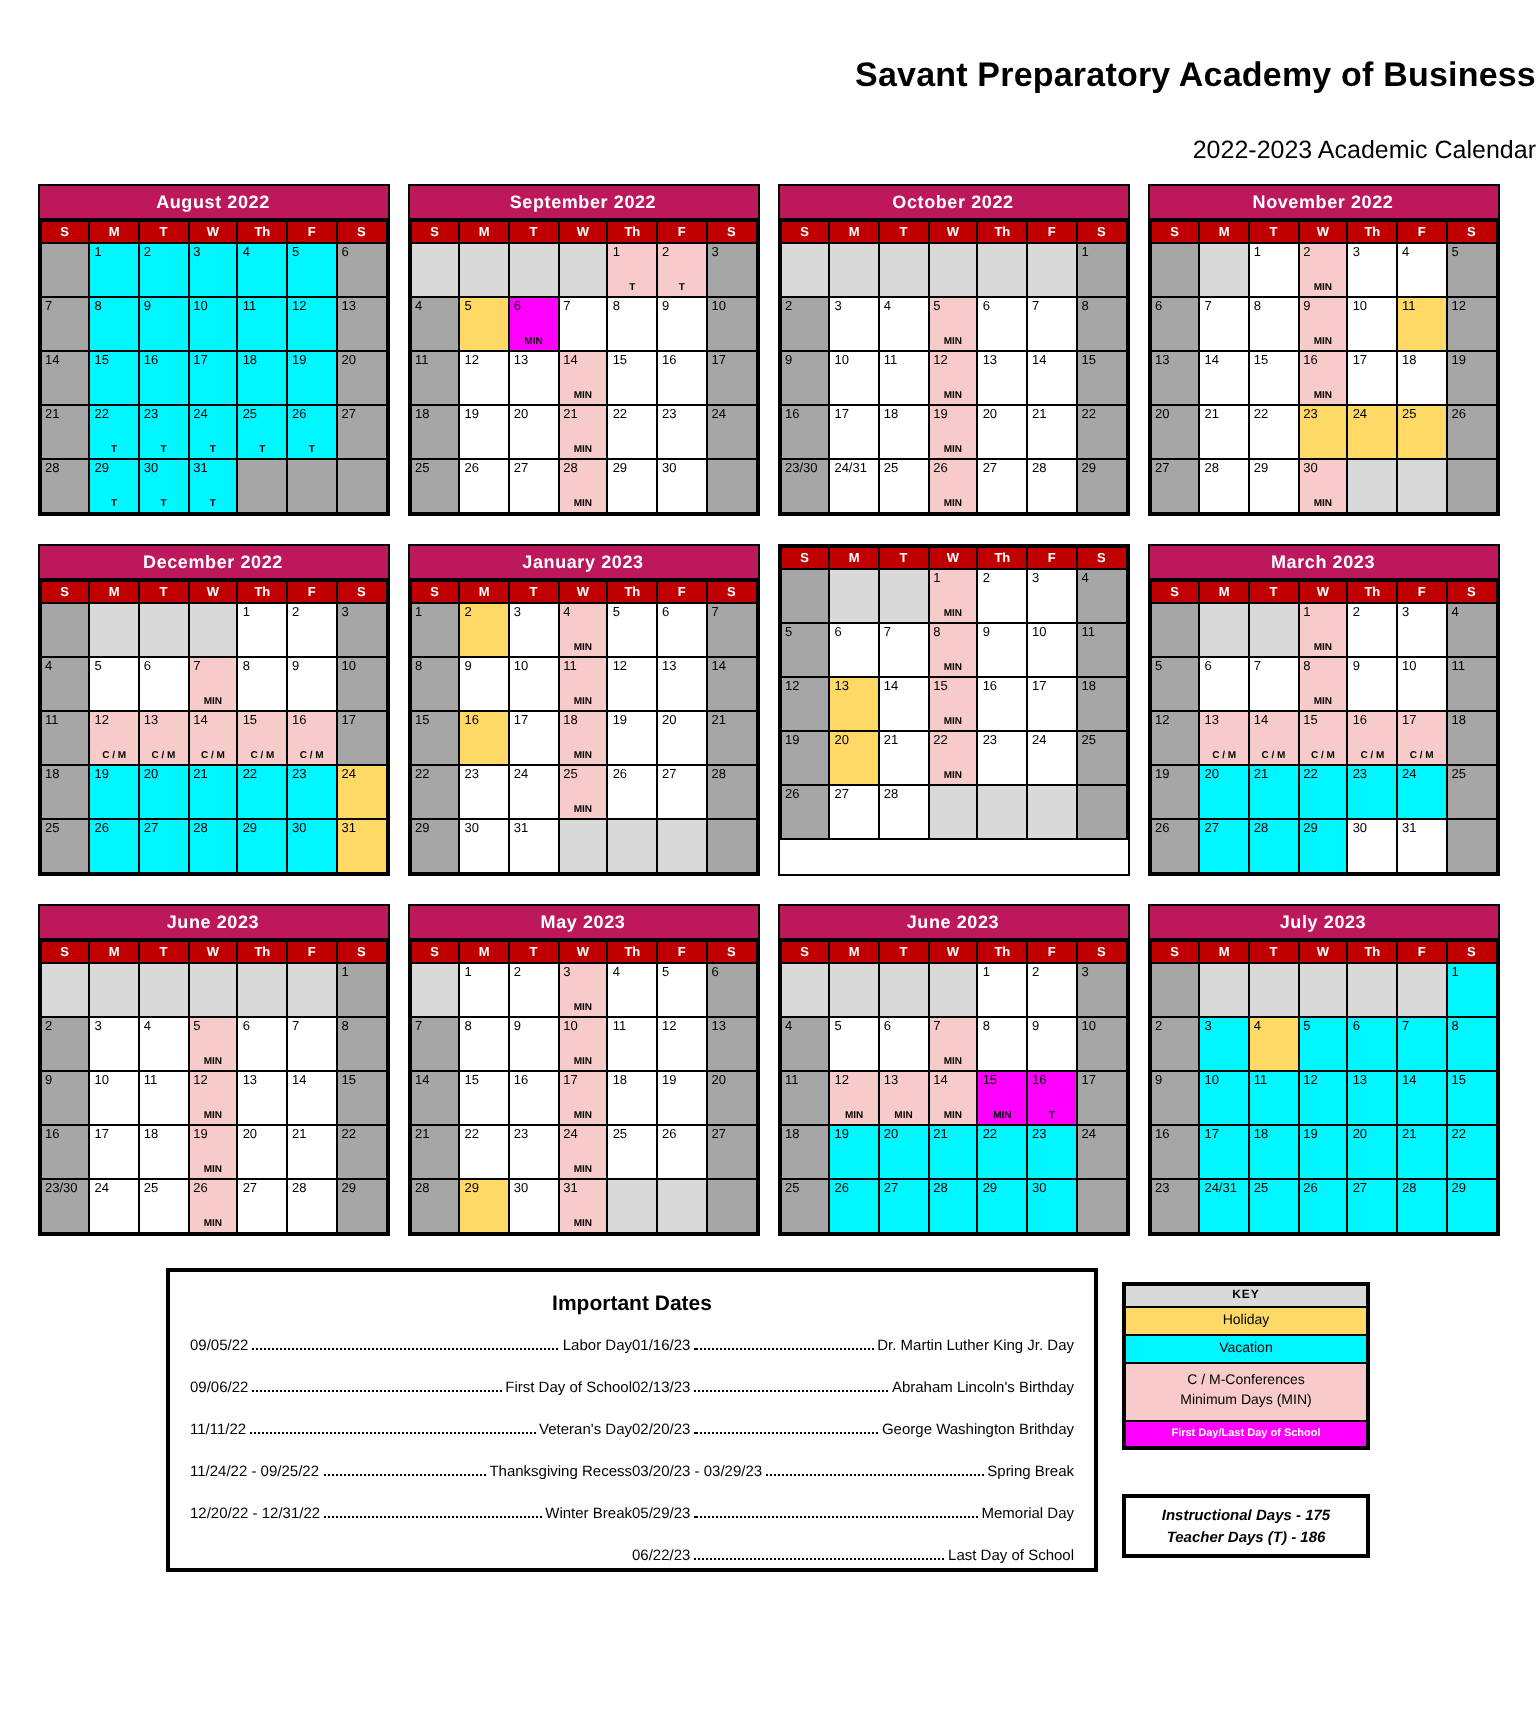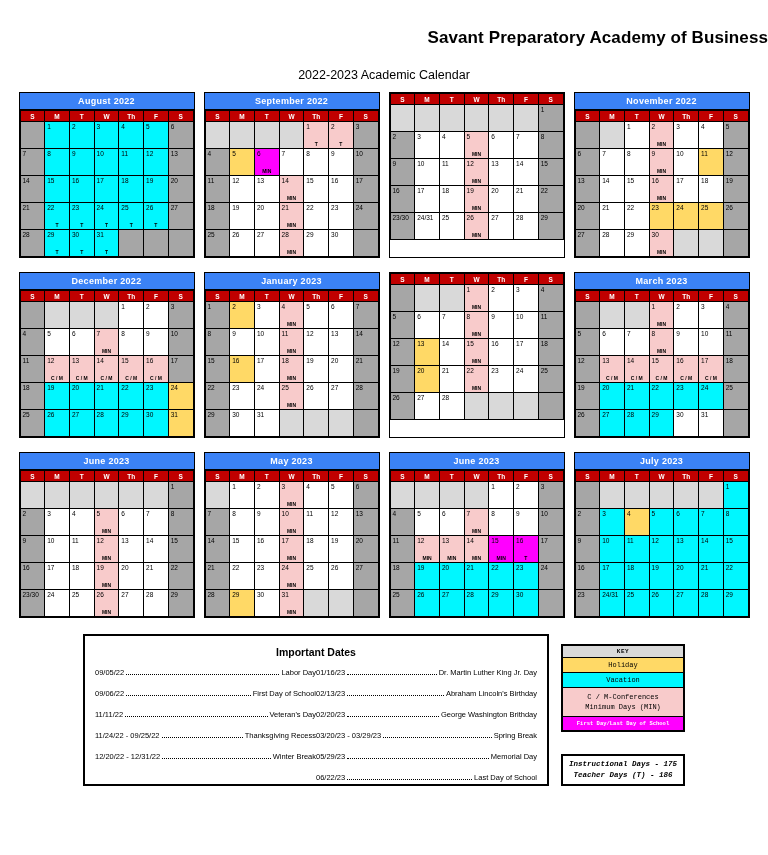--- a/index.html
+++ b/index.html
@@ -16,41 +16,41 @@
     overflow: hidden;
   }
   .page-title {
     text-align: right;
     font-size: 17px;
     font-weight: bold;
     margin-top: 28px;
     letter-spacing: 0.1px;
   }
   .page-subtitle {
-    text-align: center;
+    text-align: right;
     font-size: 12.5px;
     margin-top: 20px;
     margin-bottom: 10px;
   }
   .cal-grid {
     display: grid;
     grid-template-columns: repeat(4, 176px);
     column-gap: 9px;
     row-gap: 14px;
     justify-content: center;
     margin-top: 6px;
   }
   .month {
     width: 176px;
     border: 1px solid #000;
     background: #fff;
     box-sizing: border-box;
   }
   .month-title {
-    background: #3b82f6;
+    background: #be185d;
     color: #fff;
     font-size: 9px;
     font-weight: bold;
     text-align: center;
     padding: 3px 0 3px;
     letter-spacing: 0.3px;
     border-bottom: 1px solid #000;
   }
   table.m {
     border-collapse: collapse;
@@ -92,21 +92,21 @@
   .f-cyan   { background: #00f7ff !important; }
   .f-yellow { background: #ffd966 !important; }
   .f-pink   { background: #f8cbcb !important; }
   .f-mag    { background: #ff00ff !important; }
   .f-white  { background: #ffffff !important; }
 
   
   .bottom {
     display: flex;
     justify-content: center;
-    align-items: flex-end;
+    align-items: center;
     gap: 12px;
     margin-top: 16px;
   }
   .important {
     width: 466px;
     border: 2px solid #000;
     box-sizing: border-box;
     padding: 8px 10px 10px;
     height: 152px;
   }
@@ -137,21 +137,20 @@
     border-bottom: 1px dotted #000;
     margin: 0 2px 2px 2px;
     height: 6px;
   }
   .date-row .lbl {
     white-space: nowrap;
     text-align: right;
   }
   .key-wrap {
     width: 124px;
-    font-family: Liberation Mono, monospace;
   }
   .key-box {
     border: 2px solid #000;
     box-sizing: border-box;
   }
   .key-head {
     background: #d9d9d9;
     text-align: center;
     font-size: 6px;
     font-weight: bold;
@@ -308,20 +307,21 @@
             <td class="f-white"><span>27</span></td>
             <td class="f-pink"><span>28</span><span class="tag">MIN</span></td>
             <td class="f-white"><span>29</span></td>
             <td class="f-white"><span>30</span></td>
             <td class="f-gray"><span></span></td>
           </tr>
         </tbody>
       </table>
     </div>
     <div class="month">
+      <div class="month-title">October 2022</div>
       <table class="m">
         <thead>
           <tr>
             <th>S</th>
             <th>M</th>
             <th>T</th>
             <th>W</th>
             <th>Th</th>
             <th>F</th>
             <th>S</th>

